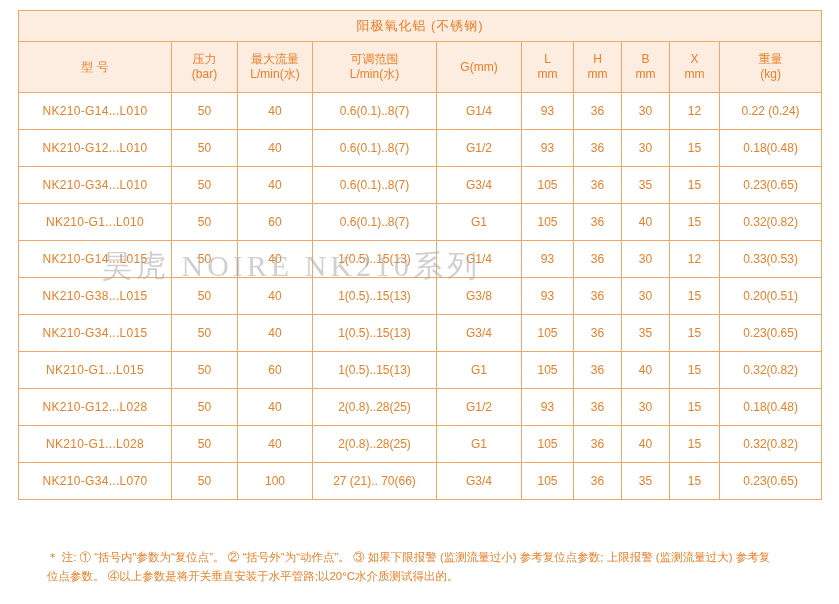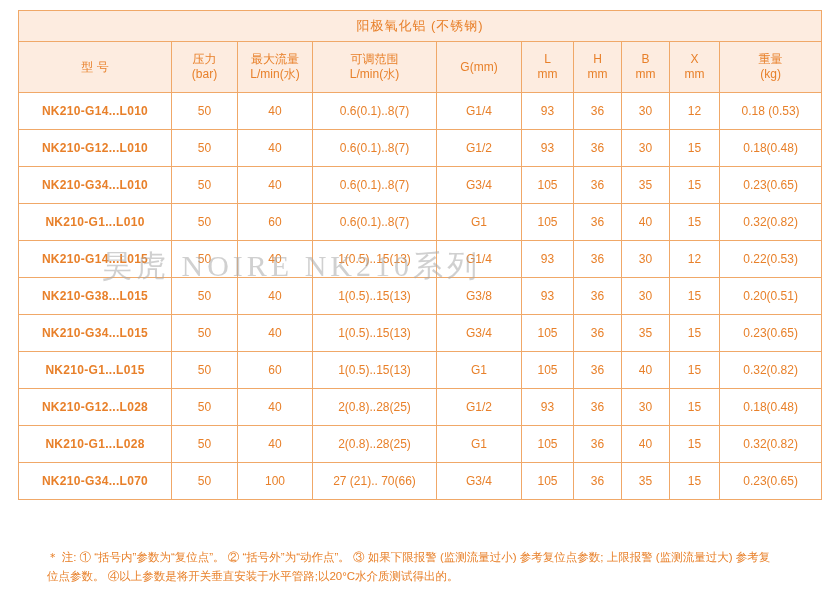--- a/index.html
+++ b/index.html
@@ -50,21 +50,20 @@
     padding: 2px 1px;
   }
   .body-row td {
     height: 34px;
     font-size: 12px;
     background: #ffffff;
     padding: 1px;
   }
   .body-row td.model {
     letter-spacing: 0.3px;
-    font-weight: bold;
   }
   .watermark {
     position: absolute;
     left: 102px;
     top: 246px;
     width: 520px;
     font-size: 30px;
     letter-spacing: 4px;
     color: rgba(170,170,170,0.55);
     font-family: "Liberation Serif", serif;
@@ -151,21 +150,21 @@
         <tr class="body-row">
           <td class="model">NK210-G14...L010</td>
           <td>50</td>
           <td>40</td>
           <td>0.6(0.1)..8(7)</td>
           <td>G1/4</td>
           <td>93</td>
           <td>36</td>
           <td>30</td>
           <td>12</td>
-          <td>0.18 (0.53)</td>
+          <td>0.22 (0.24)</td>
         </tr>
         <tr class="body-row">
           <td class="model">NK210-G12...L010</td>
           <td>50</td>
           <td>40</td>
           <td>0.6(0.1)..8(7)</td>
           <td>G1/2</td>
           <td>93</td>
           <td>36</td>
           <td>30</td>
@@ -199,21 +198,21 @@
         <tr class="body-row">
           <td class="model">NK210-G14...L015</td>
           <td>50</td>
           <td>40</td>
           <td>1(0.5)..15(13)</td>
           <td>G1/4</td>
           <td>93</td>
           <td>36</td>
           <td>30</td>
           <td>12</td>
-          <td>0.22(0.53)</td>
+          <td>0.33(0.53)</td>
         </tr>
         <tr class="body-row">
           <td class="model">NK210-G38...L015</td>
           <td>50</td>
           <td>40</td>
           <td>1(0.5)..15(13)</td>
           <td>G3/8</td>
           <td>93</td>
           <td>36</td>
           <td>30</td>

